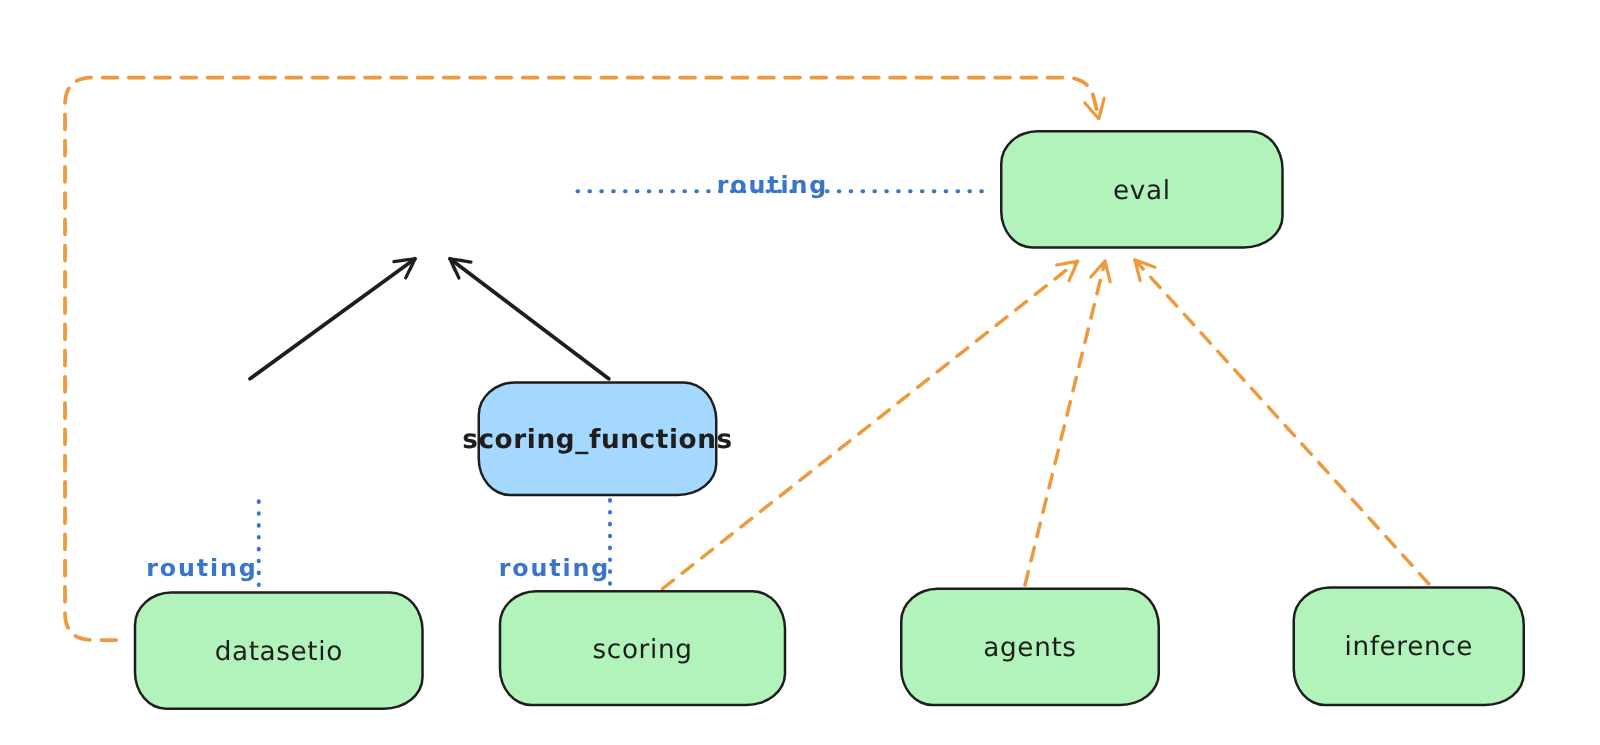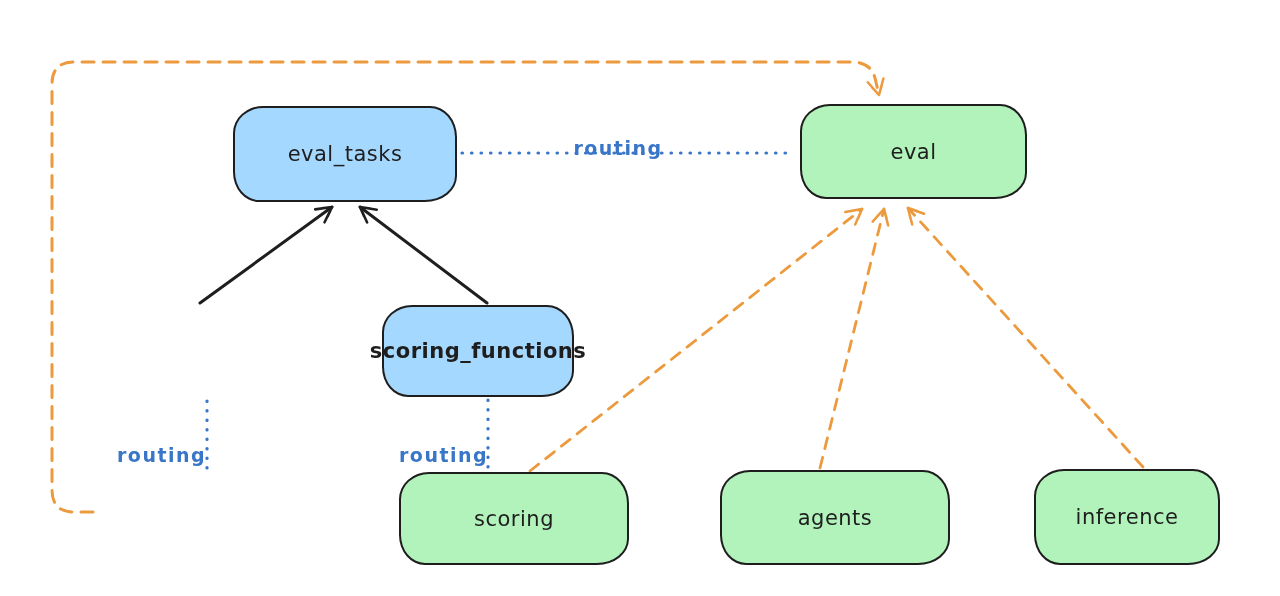--- a/index.html
+++ b/index.html
@@ -31,21 +31,21 @@
   }
   .node.blue  { background: #a5d8ff; }
   .node.green { background: #b2f2bb; margin-left: 12px; }
 
   #node-eval-tasks        { left: 233px;  top: 106px; width: 224px; height: 96px; }
   #node-eval              { left: 788px;  top: 104px; width: 227px; height: 95px; }
   #node-datasets          { left: 98px;   top: 305px; width: 230px; height: 93px; }
   #node-scoring-functions { left: 382px;  top: 305px; width: 192px; height: 92px; font-weight: bold; }
   #node-datasetio         { left: 95px;   top: 473px; width: 232px; height: 95px; }
   #node-scoring           { left: 387px;  top: 472px; width: 230px; height: 93px; justify-content: center; }
-  #node-agents            { left: 708px;  top: 470px; width: 230px; height: 95px; }
+  #node-agents            { left: 708px;  top: 470px; width: 208px; height: 95px; }
   #node-inference         { left: 1022px; top: 469px; width: 186px; height: 96px; }
 
   .edge-label {
     position: absolute;
     color: #3a76c8;
     font-weight: 700;
     font-size: 19px;
     letter-spacing: 1.5px;
     margin-top: 20px;
   }
@@ -74,28 +74,28 @@
     <path d="M 462 153 L 786 153" fill="none" stroke="#3a76c8" stroke-width="3.2" stroke-linecap="round" stroke-dasharray="0.5 9"></path>
     <path d="M 207 401 L 207 470" fill="none" stroke="#3a76c8" stroke-width="3.2" stroke-linecap="round" stroke-dasharray="0.5 9"></path>
     <path d="M 488 400 L 488 469" fill="none" stroke="#3a76c8" stroke-width="3.2" stroke-linecap="round" stroke-dasharray="0.5 9"></path>
 
     <path d="M 93 512 L 74 512 Q 52 512 52 490 L 52 84 Q 52 62 74 62 L 854 62 Q 871 63 875 78 L 879 95" fill="none" stroke="#ec9a3d" stroke-width="3" stroke-linecap="round" stroke-dasharray="12 9" marker-end="url(#arrow-orange)"></path>
     <path d="M 530 471 L 862 209" fill="none" stroke="#ec9a3d" stroke-width="2.8" stroke-linecap="round" stroke-dasharray="11 9" marker-end="url(#arrow-orange)"></path>
     <path d="M 820 468 L 884 209" fill="none" stroke="#ec9a3d" stroke-width="2.8" stroke-linecap="round" stroke-dasharray="11 9" marker-end="url(#arrow-orange)"></path>
     <path d="M 1143 467 L 908 208" fill="none" stroke="#ec9a3d" stroke-width="2.8" stroke-linecap="round" stroke-dasharray="11 9" marker-end="url(#arrow-orange)"></path>
   </svg>
 
-  <div class="node blue" id="node-eval-tasks">
-    <span>eval_tasks</span>
-  </div>
   <div class="node green" id="node-eval">
     <span>eval</span>
   </div>
   <div class="node blue" id="node-scoring-functions">
     <span>scoring_functions</span>
+  </div>
+  <div class="node green" id="node-datasetio">
+    <span>datasetio</span>
   </div>
   <div class="node green" id="node-scoring">
     <span>scoring</span>
   </div>
   <div class="node green" id="node-agents">
     <span>agents</span>
   </div>
   <div class="node green" id="node-inference">
     <span>inference</span>
   </div>

